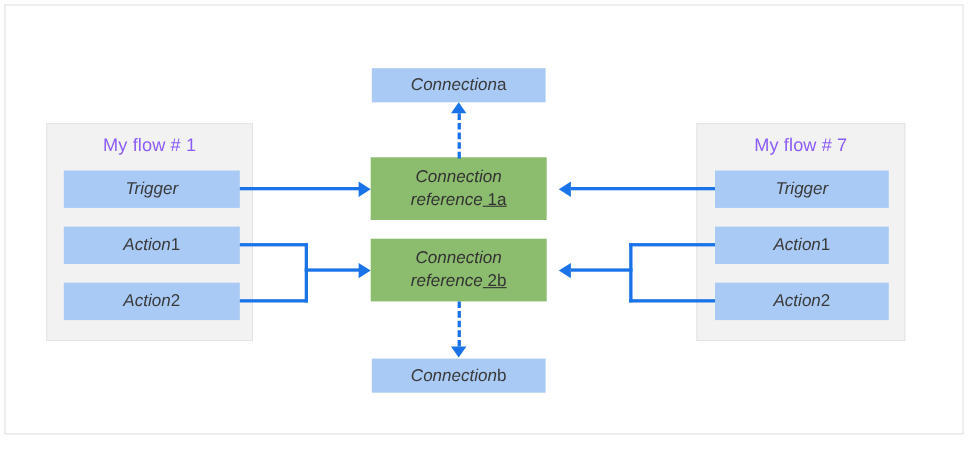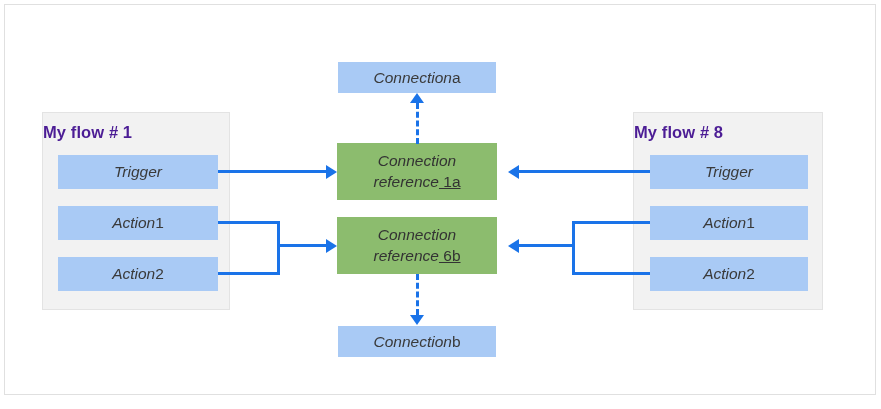--- a/index.html
+++ b/index.html
@@ -36,25 +36,25 @@
     box-sizing: border-box;
   }
   #flow-left  { left: 42px;  top: 112px; width: 188px; height: 198px; }
   #flow-right { left: 633px; top: 112px; width: 190px; height: 198px; }
 
   .flow-title {
     position: absolute;
     left: 0;
     right: 0;
     top: 10px;
+    text-align: center;
     font-size: 16.5px;
-    color: #4c1d95;
+    color: #8b5cf6;
     letter-spacing: 0.1px;
     white-space: nowrap;
-    font-weight: bold;
   }
 
   
   .node {
     position: absolute;
     background: #a9caf5;
     color: #3a3a3a;
     font-size: 15.5px;
     display: flex;
     align-items: center;
@@ -155,21 +155,21 @@
   <div class="node" id="l-action1">
     <span class="it">Action</span>
       <span class="rm"> 1</span>
   </div>
   <div class="node" id="l-action2">
     <span class="it">Action</span>
       <span class="rm"> 2</span>
   </div>
 
   <div class="flow-box" id="flow-right">
-    <div class="flow-title">My flow # 8</div>
+    <div class="flow-title">My flow # 7</div>
   </div>
 
   <div class="node" id="r-trigger">
     <span class="it">Trigger</span>
       <span class="rm"></span>
   </div>
   <div class="node" id="r-action1">
     <span class="it">Action</span>
       <span class="rm"> 1</span>
   </div>
@@ -189,21 +189,21 @@
 
   <div class="cref" id="cref-1a">
     <div>
       <span class="it">Connection</span><br>
       <span class="it">reference</span><span class="rm"> 1a</span>
     </div>
   </div>
   <div class="cref" id="cref-1b">
     <div>
       <span class="it">Connection</span><br>
-      <span class="it">reference</span><span class="rm"> 6b</span>
+      <span class="it">reference</span><span class="rm"> 2b</span>
     </div>
   </div>
 
   <div class="hline" style="left:218px; top:170px; width:110px;"></div>
   <div class="arrow arrow-r" style="left:326px; top:164.5px;"></div>
 
   <div class="hline" style="left:519px; top:170px; width:131px;"></div>
   <div class="arrow arrow-l" style="left:508px; top:164.5px;"></div>
 
   <div class="hline" style="left:218px; top:221px; width:62px;"></div>

